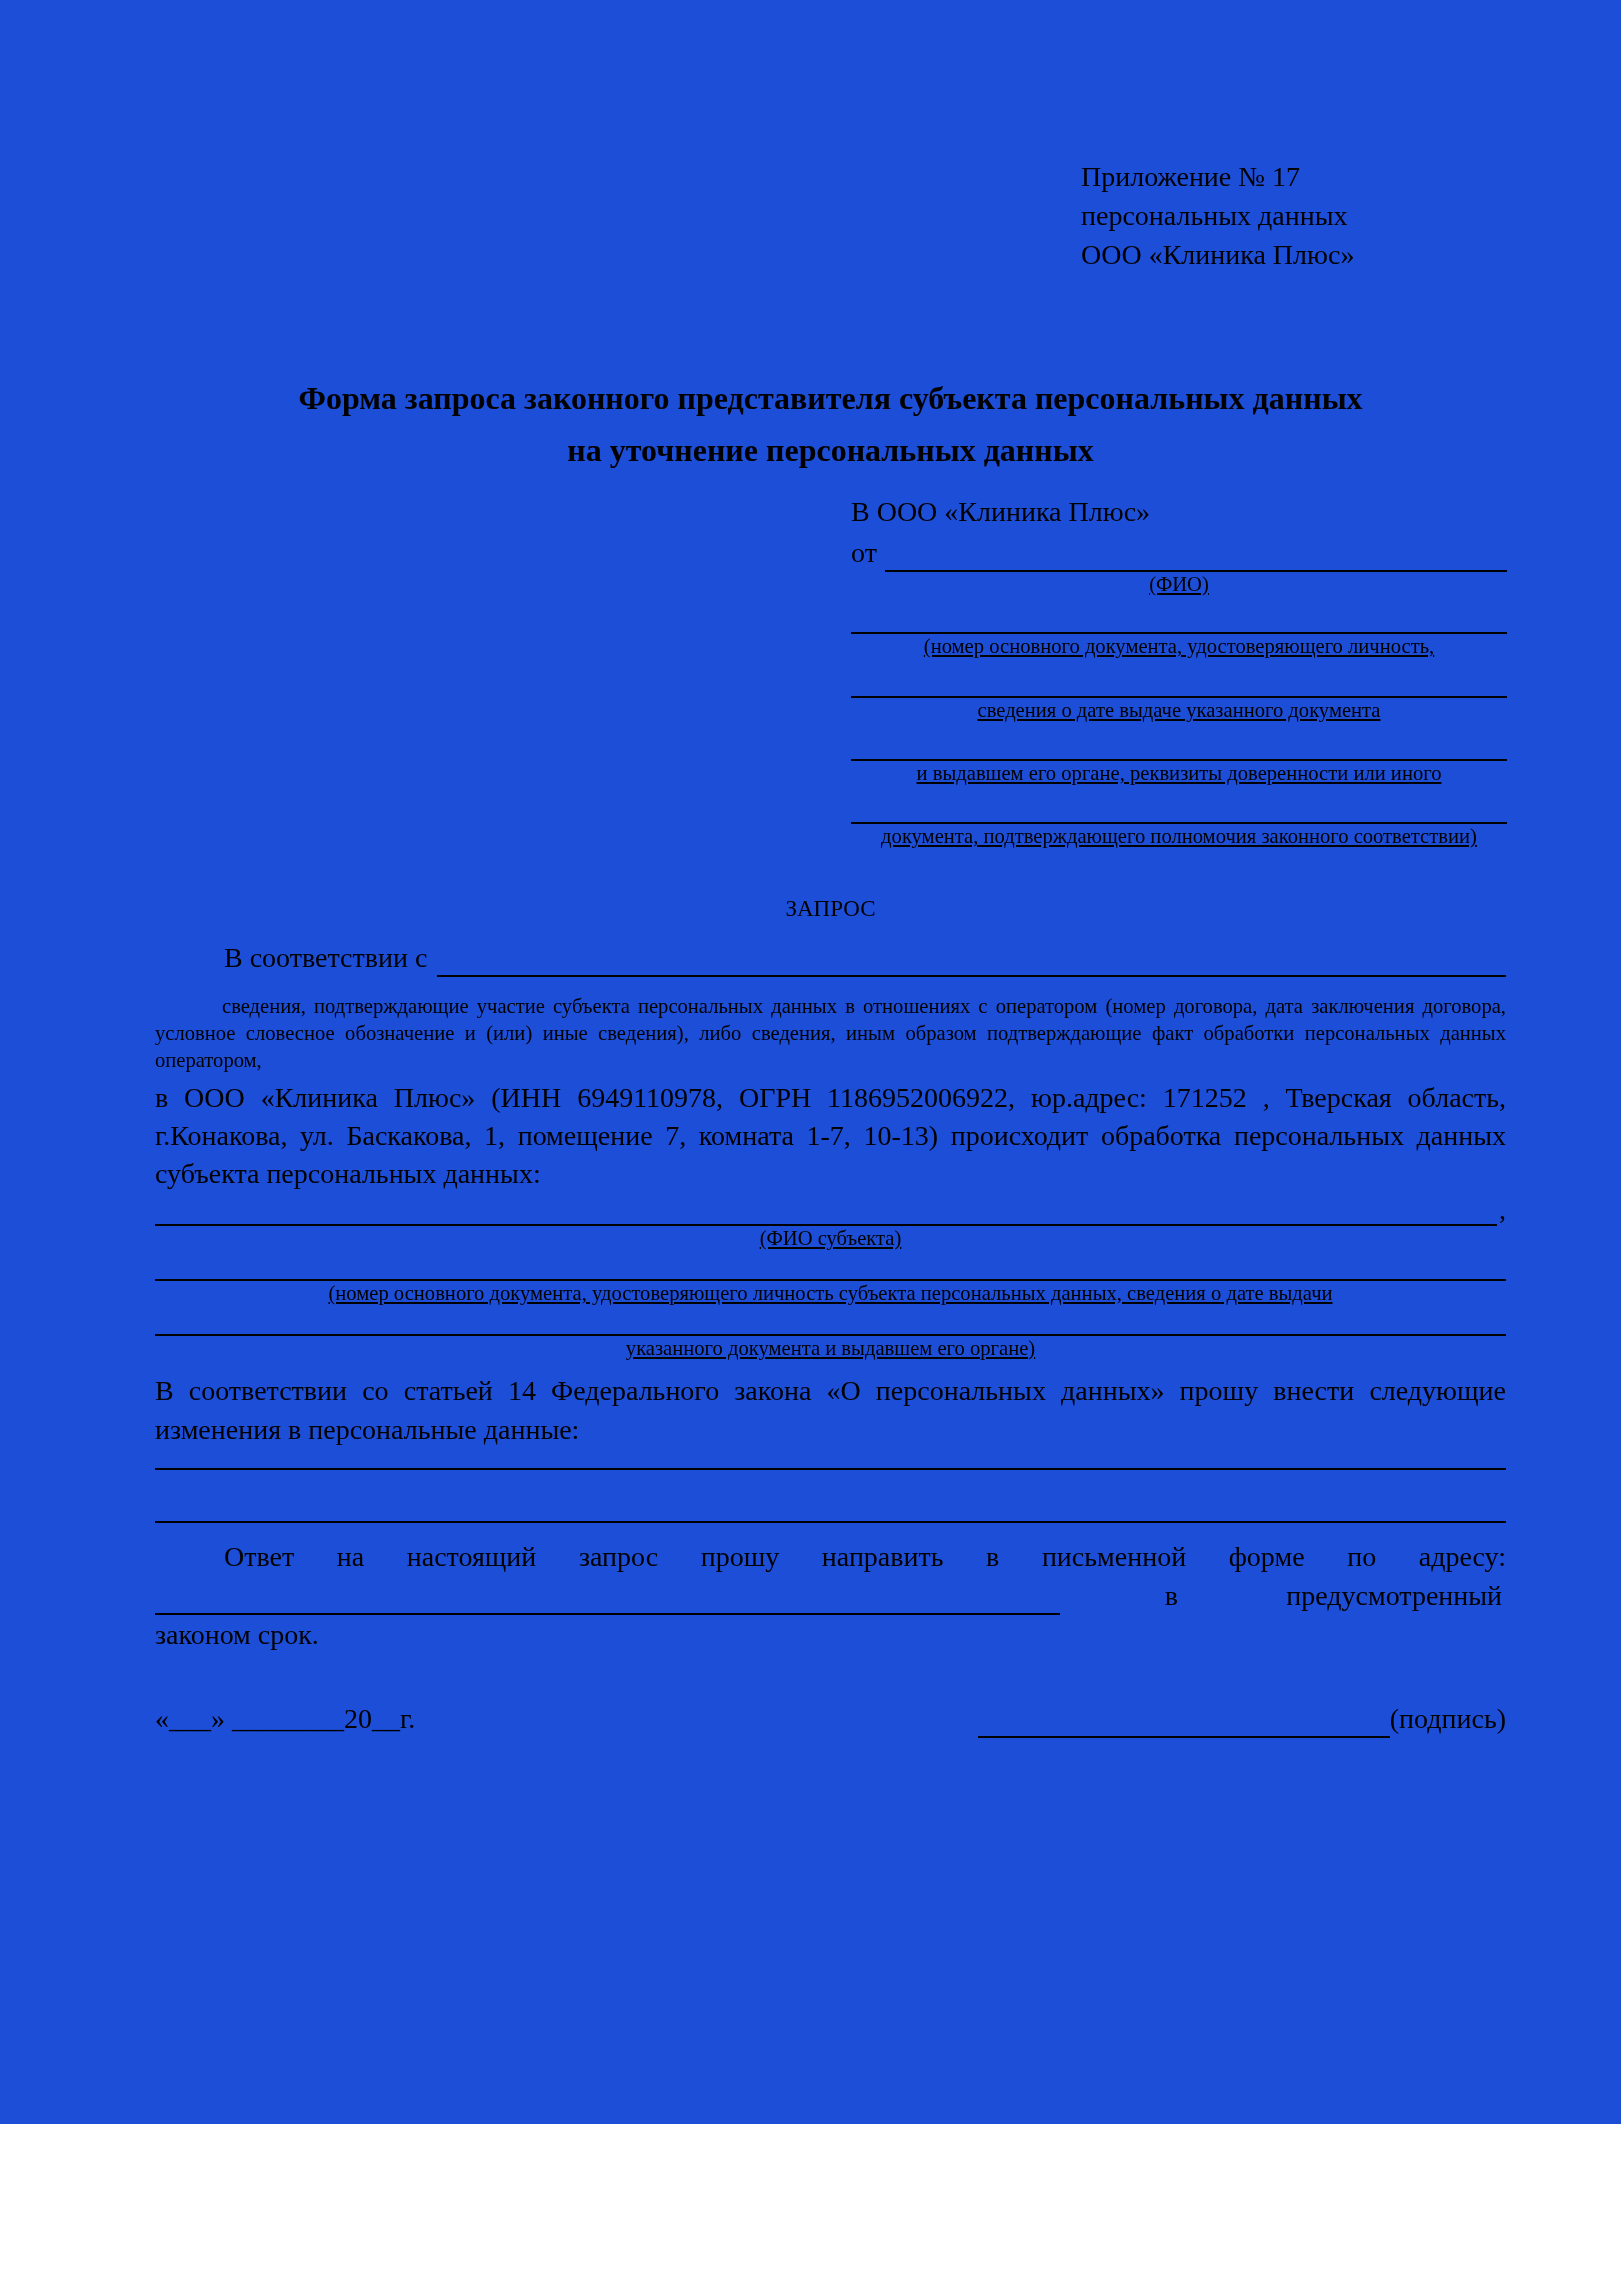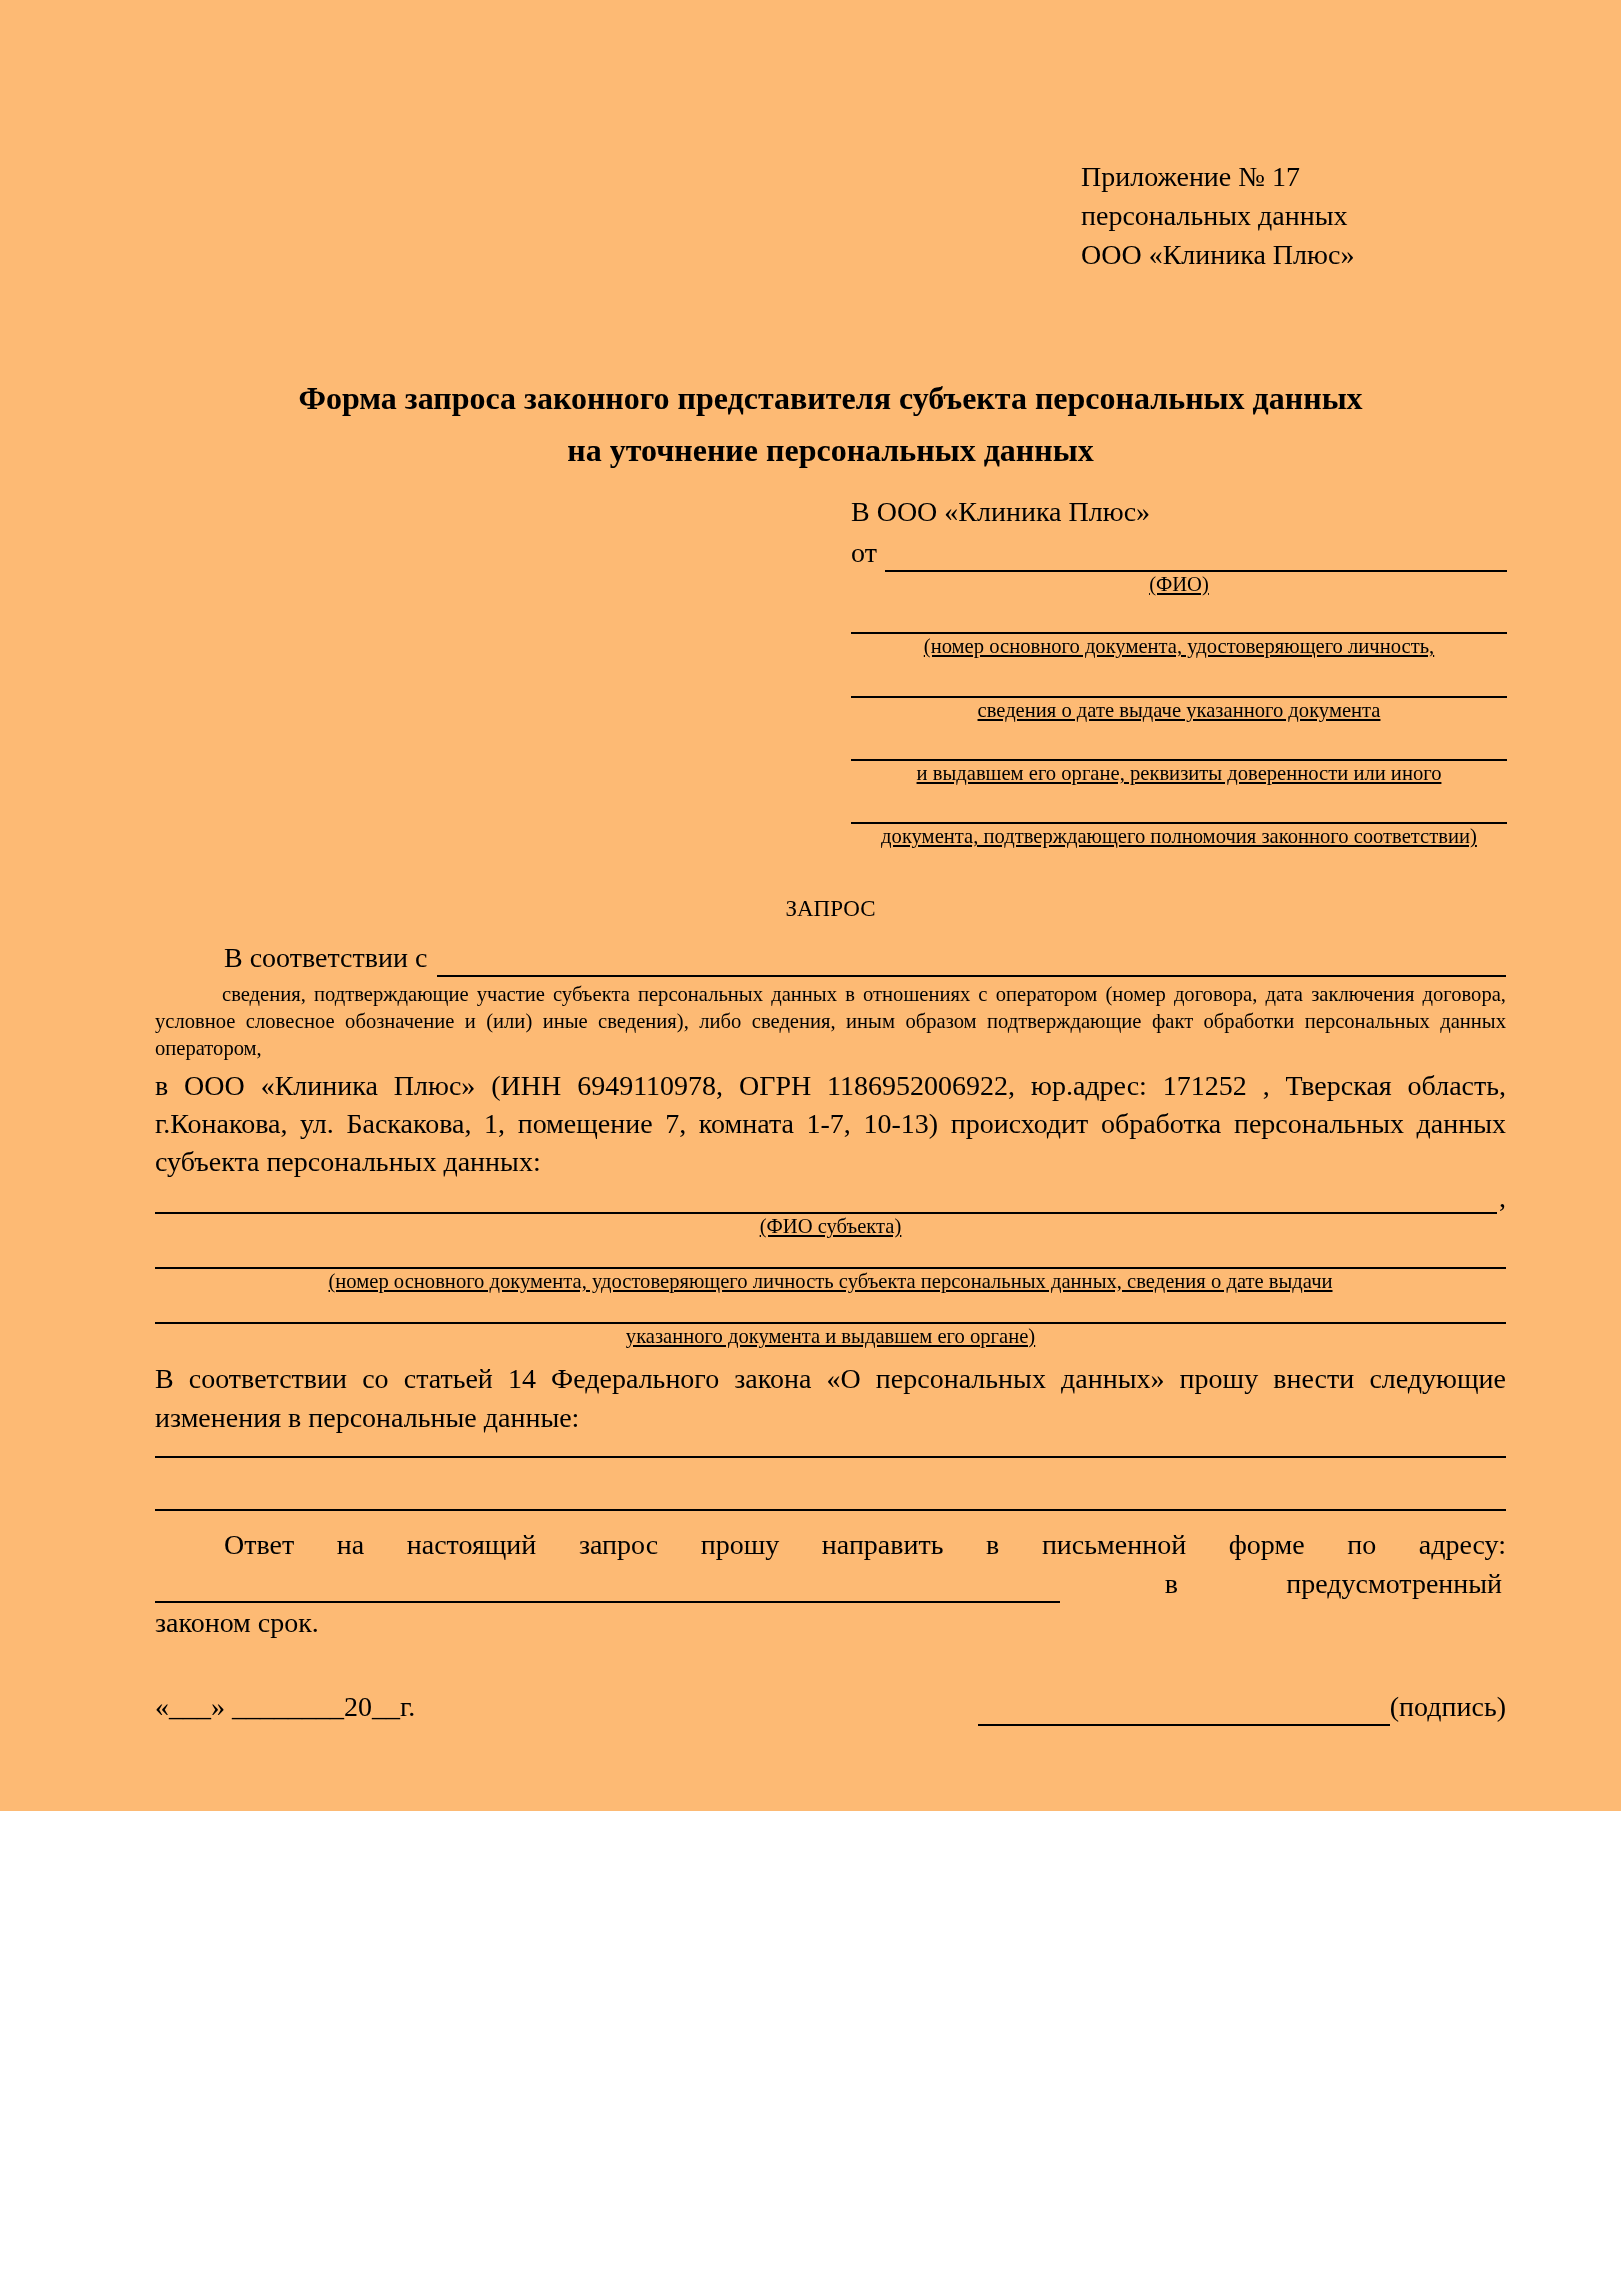--- a/index.html
+++ b/index.html
@@ -1,40 +1,40 @@
 <!DOCTYPE html>
 <html><head>
 <meta charset="utf-8">
 <style>
   html,body{margin:0;padding:0;background:#ffffff;}
   .page{
     position:relative;
-    width:1621px;height:1811px;
-    background:#fdba74;color:#000;
+    width:1621px;height:2124px;
+    background:#1d4ed8;color:#000;
     font-family:"Liberation Serif","DejaVu Serif",serif;
     font-size:28px;
     box-sizing:border-box;
     padding:0 115px 0 155px;
     overflow:hidden;
   }
   .annex{margin:157px 0 0 926px;line-height:39px;}
   .doc-title{margin-top:98px;font-weight:bold;font-size:32px;line-height:52px;text-align:center;}
   .addressee{width:656px;margin-left:696px;margin-top:15.7px;}
   .addr-to{line-height:39px;}
   .addr-from{display:flex;align-items:flex-end;line-height:39px;margin-top:2px;}
   .addr-from .uline{flex:1;margin-left:7.8px;border-bottom:2.9px solid #000;height:33px;}
   .cap{font-size:20.6px;line-height:25.5px;text-align:center;text-decoration:underline;}
   .fill{border-bottom:2.9px solid #000;}
   .f1{height:35px;}
   .f2{height:33px;margin-top:2.9px;}
   .zapros{text-align:center;margin-top:39px;font-size:23px;line-height:39px;}
   .intro{display:flex;align-items:flex-end;margin-top:9.8px;line-height:39px;}
   .intro .lead{padding-left:69px;white-space:nowrap;}
   .intro .uline{flex:1;margin-left:9.8px;border-bottom:2.9px solid #000;height:33px;}
-  .fineprint{margin-top:4px;font-size:20.6px;line-height:27.4px;text-align:justify;text-indent:67px;}
+  .fineprint{margin-top:16px;font-size:20.6px;line-height:27.4px;text-align:justify;text-indent:67px;}
   .op-para{margin-top:3.9px;line-height:38px;text-align:justify;}
   .row-comma{display:flex;align-items:flex-end;line-height:33px;}
   .row-comma .uline{flex:1;border-bottom:2.9px solid #000;height:19.6px;}
   .row-comma .comma{padding-left:2px;}
   .f3{height:27.4px;}
   .law-para{margin-top:9.8px;line-height:39px;text-align:justify;}
   .blank1{height:19.6px;border-bottom:2.9px solid #000;}
   .blank2{height:51px;border-bottom:2.9px solid #000;}
   .answer1{margin-top:13.7px;line-height:39px;text-align:justify;text-align-last:justify;text-indent:69px;}
   .answer2{display:flex;justify-content:space-between;align-items:flex-end;line-height:39px;}

